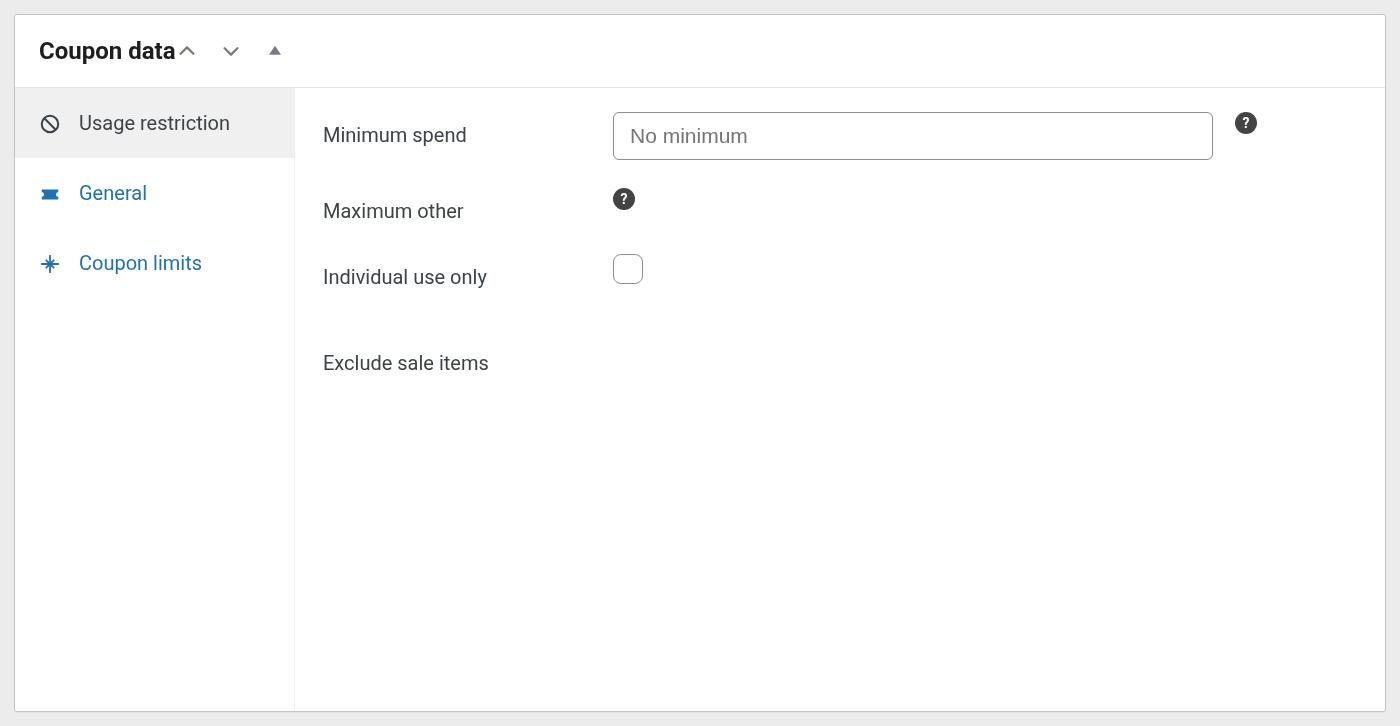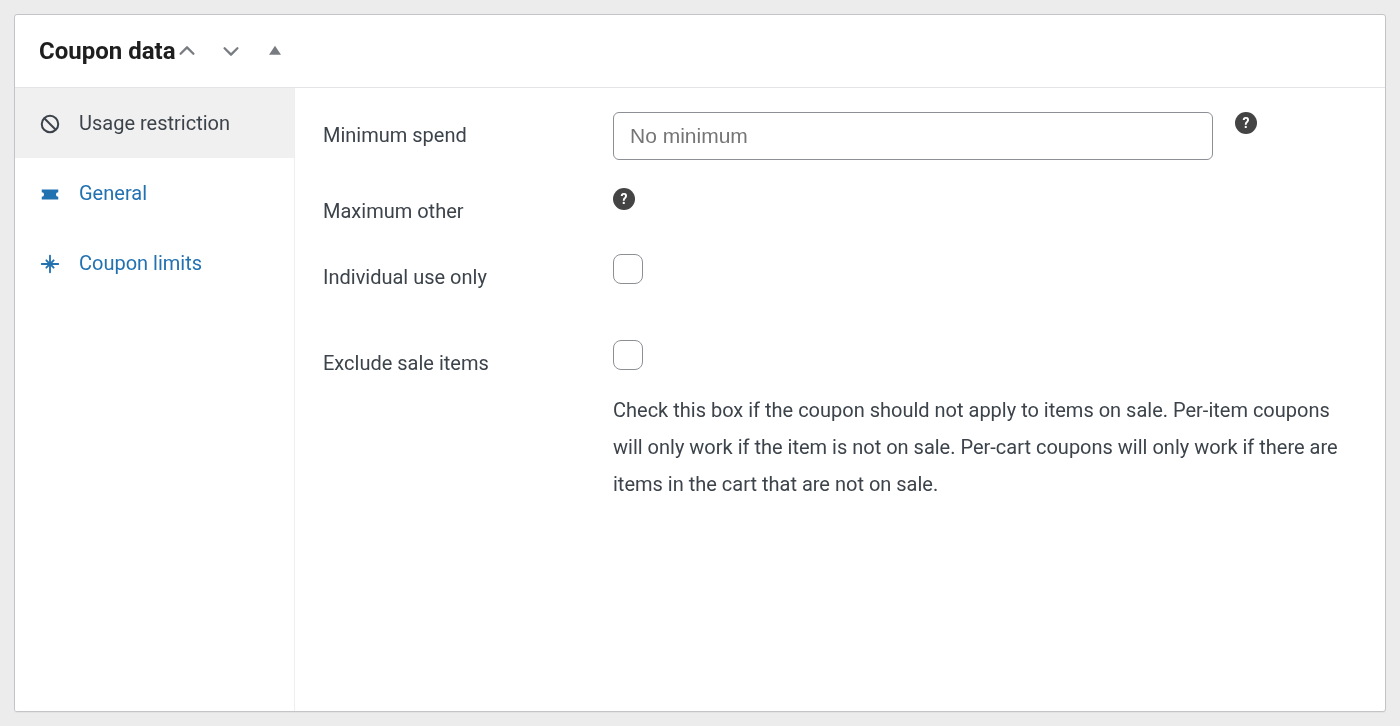--- a/index.html
+++ b/index.html
@@ -231,22 +231,18 @@
 
         <div class="field-row check">
           <div class="field-label-col">Individual use only</div>
           <div class="field-control-col">
             <span class="checkbox-box" role="checkbox" aria-checked="false"></span>
           </div>
         </div>
 
         <div class="field-row check" style="margin-bottom:16px;">
           <div class="field-label-col">Exclude sale items</div>
-          <div class="field-control-col">
-            <span class="checkbox-box" role="checkbox" aria-checked="false"></span>
-            <div class="desc">Check this box if the coupon should not apply to items on sale. Per-item coupons will only work if the item is not on sale. Per-cart coupons will only work if there are items in the cart that are not on sale.</div>
-          </div>
         </div>
 
       </div>
     </div>
   </div>
 </div>
 
 </body></html>

